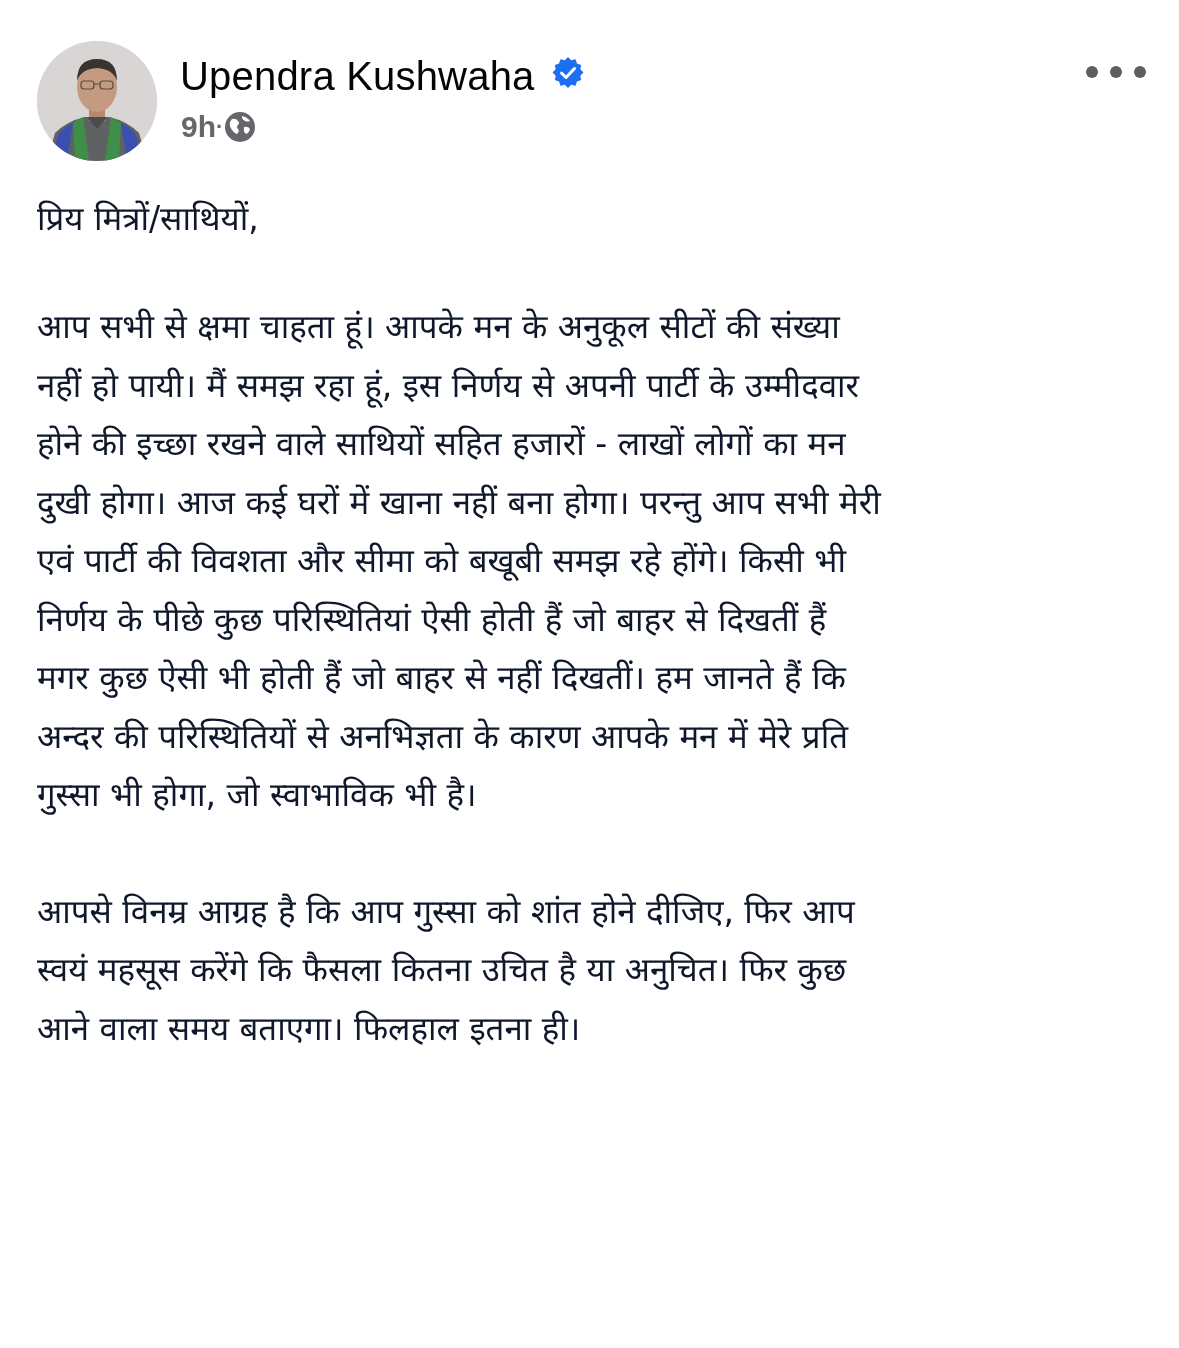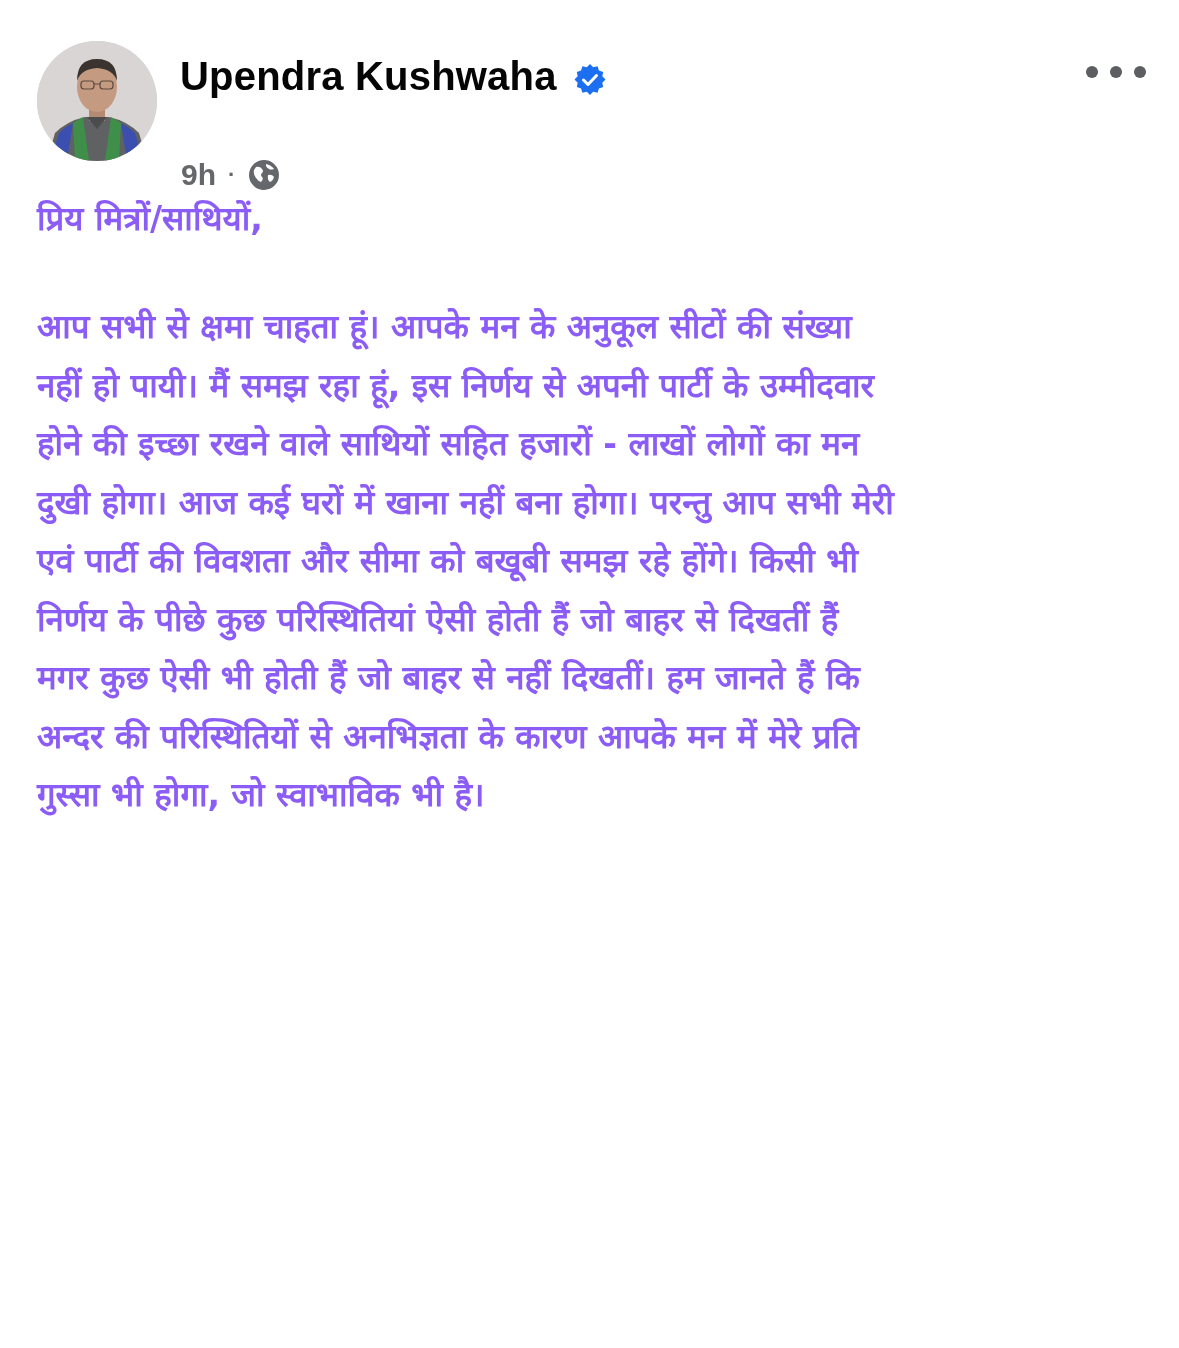--- a/index.html
+++ b/index.html
@@ -27,44 +27,42 @@
       width: 120px; height: 120px;
       border-radius: 50%;
       background: #d9d6d5;
       overflow: hidden;
     }
     .avatar svg { display: block; }
     .author-name {
       position: absolute;
       left: 180px; top: 52px;
       font-family: "Liberation Sans", sans-serif;
-      font-weight: 700;
+      font-weight: 400;
       font-size: 40px;
       line-height: 48px;
       letter-spacing: 0.2px;
       color: #050505;
       display: flex;
-      align-items: center;
       gap: 16px;
     }
     .verified-icon {
       width: 34px; height: 34px;
       display: inline-block;
     }
     .meta {
       position: absolute;
       left: 181px; top: 110px;
       display: flex;
       align-items: center;
-      gap: 12px;
+      gap: 0;
       font-family: "Liberation Sans", sans-serif;
       font-size: 30px;
       color: #65676b;
       font-weight: 700;
-      margin-top: 48px;
     }
     .meta .dot { font-size: 22px; font-weight: 700; }
     .globe-icon { width: 34px; height: 34px; display: inline-block; }
     .more-button {
       position: absolute;
       left: 1086px; top: 58px;
       width: 60px; height: 28px;
       display: flex;
       align-items: center;
       justify-content: space-between;
@@ -74,24 +72,24 @@
       width: 12px; height: 12px;
       border-radius: 50%;
       background: #5c5e62;
       display: block;
     }
     .post-body {
       position: absolute;
       left: 37px; top: 190px;
       width: 1120px;
       font-family: "DejaVu Sans", sans-serif;
-      font-weight: 700;
+      font-weight: 400;
       font-size: 33px;
       line-height: 58.5px;
-      color: #8b5cf6;
+      color: #0f172a;
     }
     .post-body p {
       margin: 0;
       white-space: pre-line;
     }
     .greeting { height: 58px; }
     .para1 { margin-top: 50px !important; }
     .para2 { margin-top: 58px !important; }
     .closing { margin-top: 58px !important; }
     .signature { margin-top: 58px !important; }
@@ -161,13 +159,16 @@
   <p class="greeting">प्रिय मित्रों/साथियों,</p>
   <p class="para1">आप सभी से क्षमा चाहता हूं। आपके मन के अनुकूल सीटों की संख्या
 नहीं हो पायी। मैं समझ रहा हूं, इस निर्णय से अपनी पार्टी के उम्मीदवार
 होने की इच्छा रखने वाले साथियों सहित हजारों - लाखों लोगों का मन
 दुखी होगा। आज कई घरों में खाना नहीं बना होगा। परन्तु आप सभी मेरी
 एवं पार्टी की विवशता और सीमा को बखूबी समझ रहे होंगे। किसी भी
 निर्णय के पीछे कुछ परिस्थितियां ऐसी होती हैं जो बाहर से दिखतीं हैं
 मगर कुछ ऐसी भी होती हैं जो बाहर से नहीं दिखतीं। हम जानते हैं कि
 अन्दर की परिस्थितियों से अनभिज्ञता के कारण आपके मन में मेरे प्रति
 गुस्सा भी होगा, जो स्वाभाविक भी है।</p>
+  <p class="para2">आपसे विनम्र आग्रह है कि आप गुस्सा को शांत होने दीजिए, फिर आप
+स्वयं महसूस करेंगे कि फैसला कितना उचित है या अनुचित। फिर कुछ
+आने वाला समय बताएगा। फिलहाल इतना ही।</p>
 </div>
 
 </body></html>

